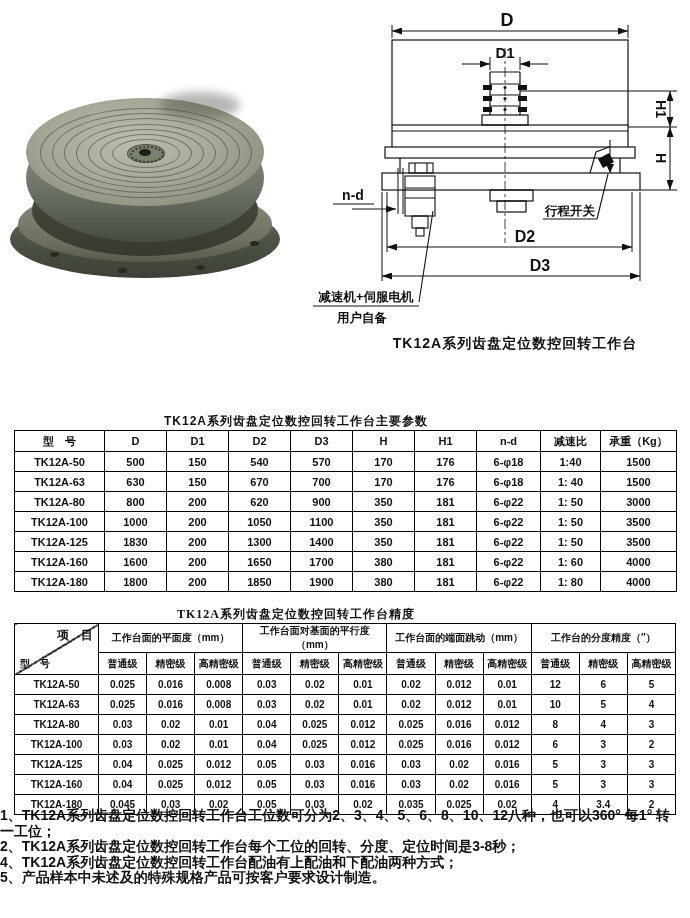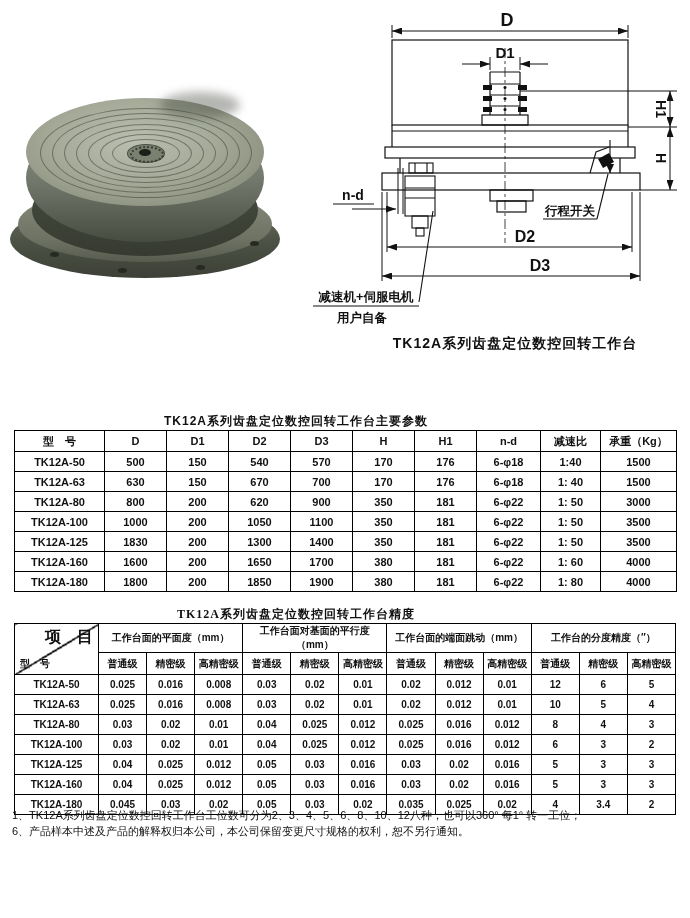--- a/index.html
+++ b/index.html
@@ -33,25 +33,25 @@
   table{border-collapse:collapse;position:absolute;background:#fff;}
   .t1{left:14px;top:430px;width:662px;table-layout:fixed;}
   .t1 th,.t1 td{border:1.6px solid #000;font-size:11px;font-weight:bold;text-align:center;padding:0;height:19px;color:#111;}
   .t1 th{height:20px;}
   .t2{left:14px;top:623px;width:662px;table-layout:fixed;}
   .t2 th,.t2 td{border:1.5px solid #000;font-size:10px;font-weight:bold;text-align:center;padding:0;color:#111;}
   .t2 thead tr.grp-row th{height:20px;}
   .t2 thead tr.sub-row th{height:21px;}
   .t2 td{height:19px;}
   .corner{position:relative;background:linear-gradient(to bottom right,transparent calc(50% - 0.8px),#000 calc(50% - 0.8px),#000 calc(50% + 0.8px),transparent calc(50% + 0.8px));}
-  .c-top{position:absolute;top:3px;right:5px;font-size:16px;}
+  .c-top{position:absolute;top:3px;right:5px;font-size:12px;}
   .c-bottom{position:absolute;bottom:3px;left:5px;font-size:10px;}
 
   
-  .notes{position:absolute;left:12px;top:808px;width:676px;font-size:11px;font-weight:normal;line-height:15.5px;}
+  .notes{position:absolute;left:0;top:808px;width:676px;font-size:14px;font-weight:bold;line-height:15.5px;}
 </style>
 </head>
 <body>
 
 <div class="page">
 
   <div class="photo">
     <div class="ph-base2"></div>
     <div class="ph-base1"></div>
     <div class="ph-mid"></div>
@@ -417,16 +417,18 @@
           <td>0.02</td>
           <td>4</td>
           <td>3.4</td>
           <td>2</td>
         </tr>
       </tbody>
   </table>
 
   <div class="notes" id="notes">
       <div>1、TK12A系列齿盘定位数控回转工作台工位数可分为2、3、4、5、6、8、10、12八种，也可以360° 每1° 转一工位；</div>
-      <div>6、产品样本中述及产品的解释权归本公司，本公司保留变更尺寸规格的权利，恕不另行通知。</div>
+      <div>2、TK12A系列齿盘定位数控回转工作台每个工位的回转、分度、定位时间是3-8秒；</div>
+      <div>4、TK12A系列齿盘定位数控回转工作台配油有上配油和下配油两种方式；</div>
+      <div>5、产品样本中未述及的特殊规格产品可按客户要求设计制造。</div>
     </div>
 
 </div>
 
 </body></html>

